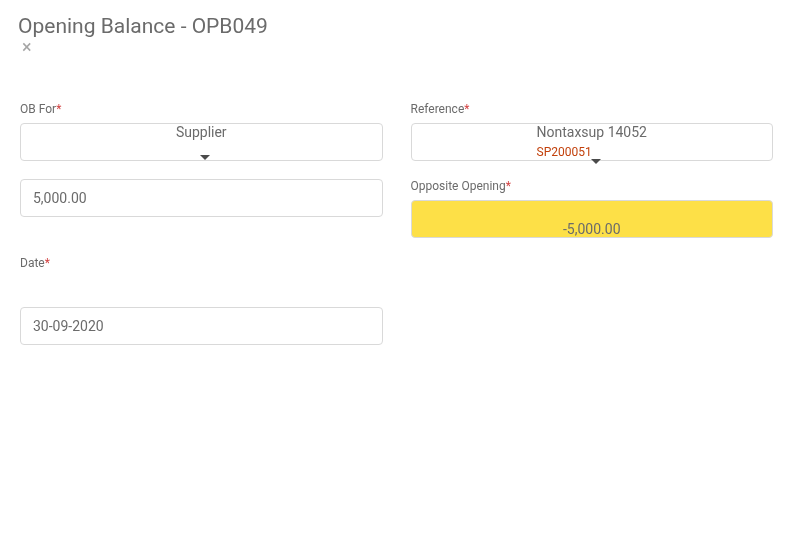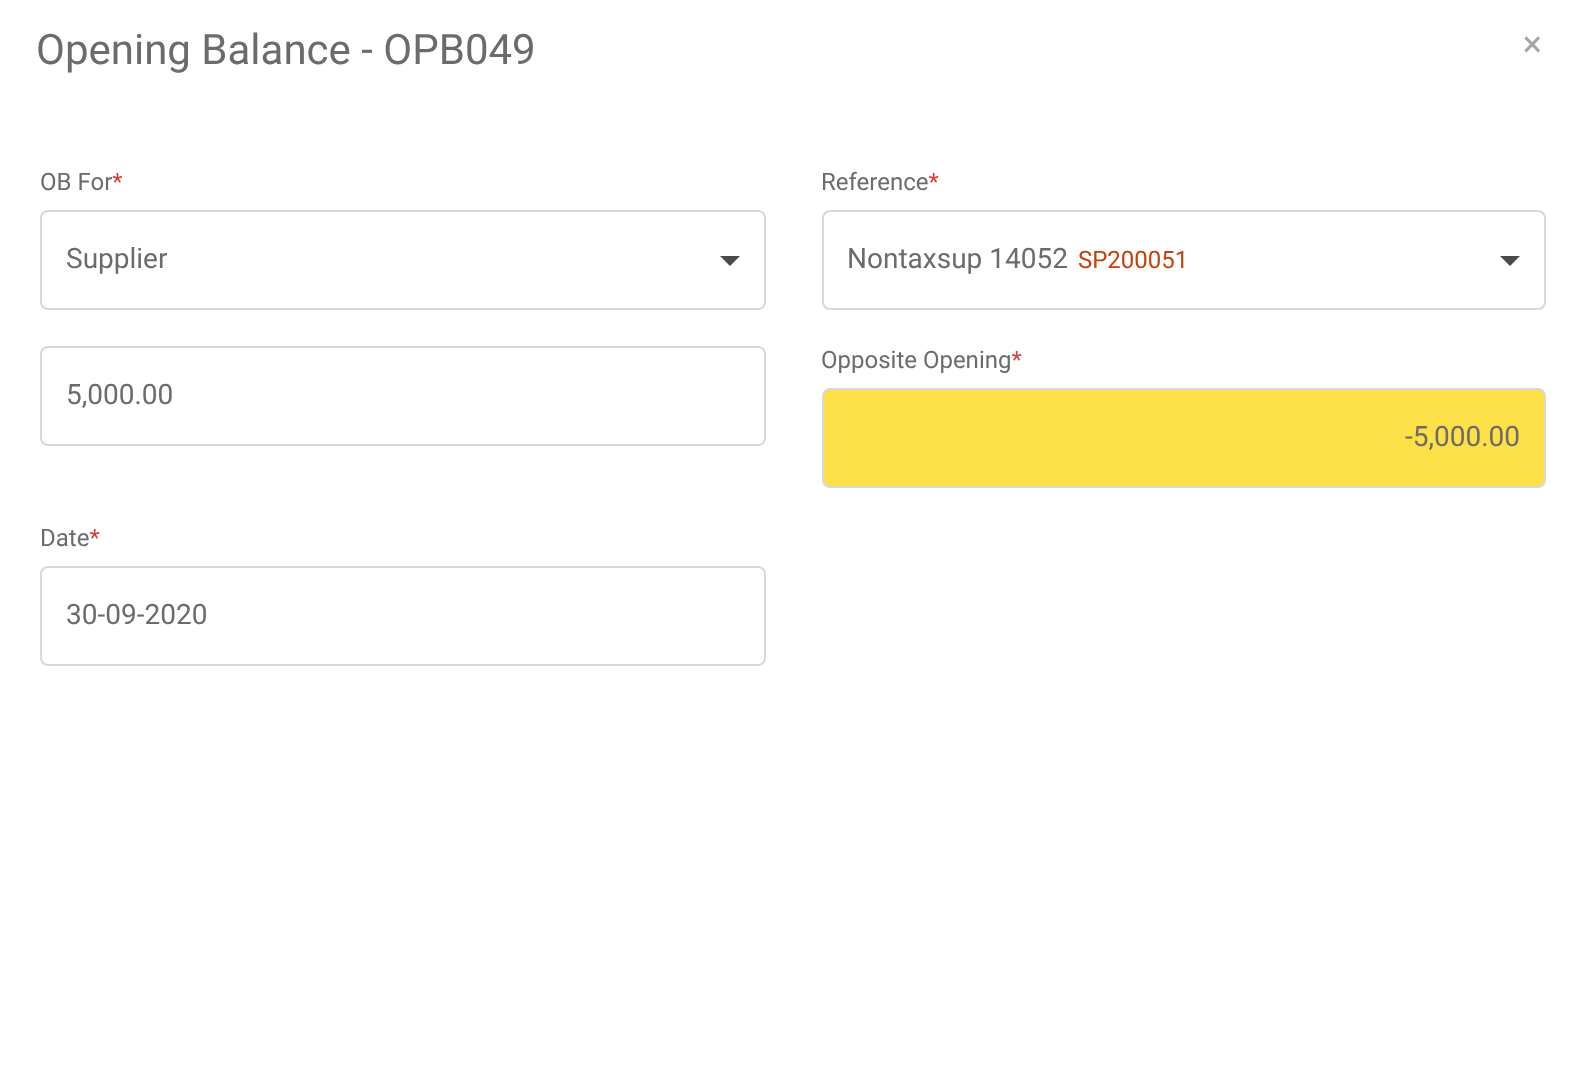--- a/index.html
+++ b/index.html
@@ -1,18 +1,19 @@
 <!DOCTYPE html>
 <html><head>
   <meta charset="utf-8">
   <style>
     * {
       box-sizing: border-box;
       margin: 0;
       padding: 0;
+      flex-direction: column;
     }
     body {
       font-family: -apple-system, BlinkMacSystemFont, "Segoe UI", Roboto, "Helvetica Neue", Arial, sans-serif;
       background: #ffffff;
       color: #6b6b6b;
       width: 793px;
       height: 537px;
       position: relative;
     }
     .modal-header {
@@ -49,21 +50,21 @@
     }
     .form-label {
       font-size: 12px;
       color: #6b6b6b;
       margin-bottom: 7px;
     }
     .required {
       color: #d23f3f;
     }
     .form-control {
-      height: 50px;
+      height: 38px;
       border: 1px solid #d9d9d9;
       border-radius: 4px;
       padding: 0 12px;
       font-size: 14px;
       color: #6b6b6b;
       background: #ffffff;
       font-family: inherit;
       display: flex;
       align-items: center;
     }
@@ -95,20 +96,21 @@
     .caret {
       width: 0;
       height: 0;
       border-left: 5px solid transparent;
       border-right: 5px solid transparent;
       border-top: 5px solid #4a4a4a;
       margin-left: 8px;
     }
     .col-left {
       grid-column: 1;
+      gap: 30px;
     }
     input.form-control {
       outline: none;
     }
   </style>
 </head>
 <body>
 
 <div class="modal-header">
   <h2 class="modal-title">Opening Balance - OPB049</h2>

